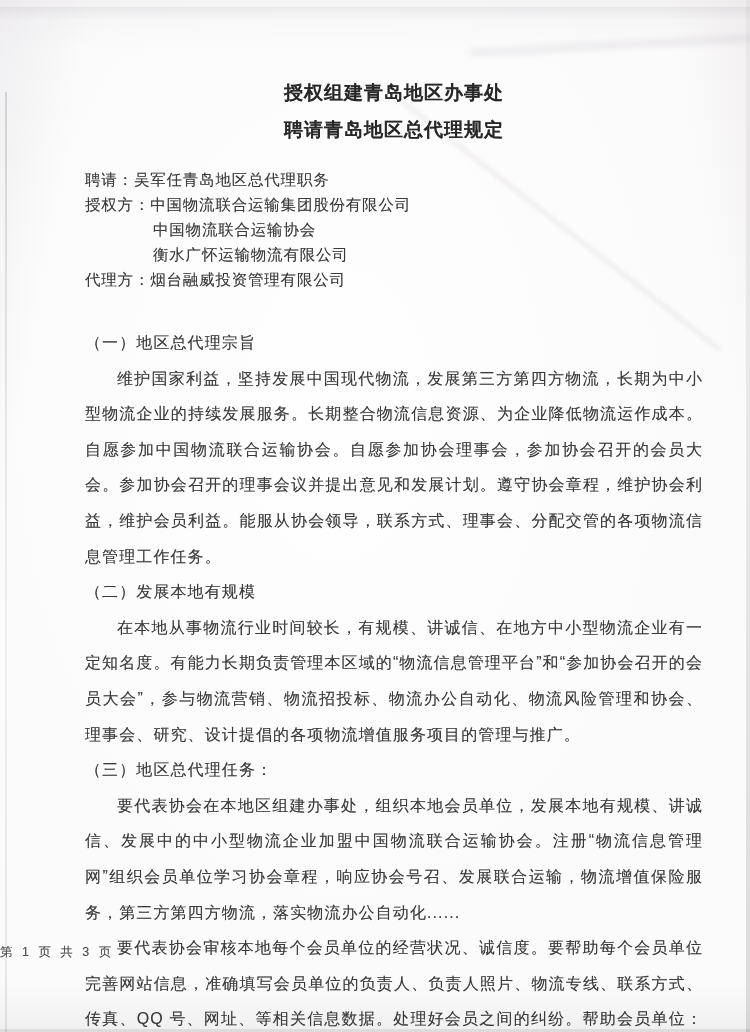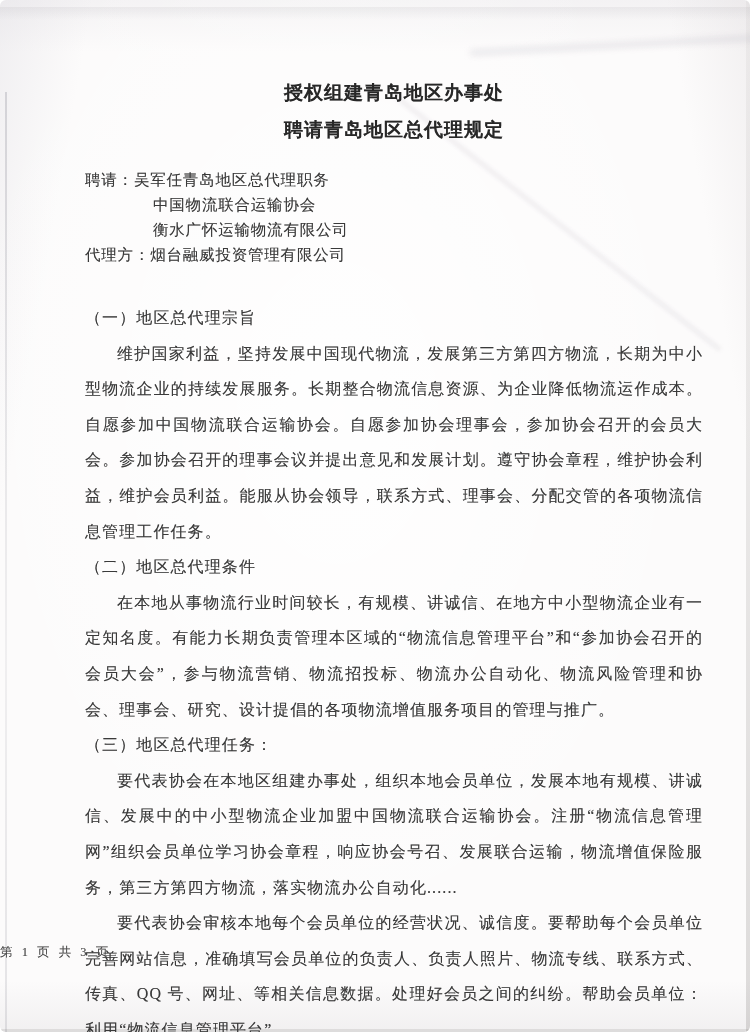--- a/index.html
+++ b/index.html
@@ -6,29 +6,28 @@
     margin: 0;
     padding: 0;
     background: #ffffff;
   }
   .page {
     position: relative;
     width: 750px;
     height: 1032px;
     overflow: hidden;
     box-sizing: border-box;
-    font-family: Liberation Serif, serif;
+    font-family: Liberation Sans, sans-serif;
     color: #3a3a3a;
     background:
       radial-gradient(ellipse at 45% 40%, rgba(255,255,255,0.85), rgba(255,255,255,0) 65%),
       linear-gradient(100deg, rgba(226,224,229,0.45) 0%, rgba(255,255,255,0) 10%),
       linear-gradient(260deg, rgba(226,222,224,0.40) 0%, rgba(255,255,255,0) 9%),
       linear-gradient(180deg, rgba(233,231,234,0.45) 0%, rgba(255,255,255,0) 5%, rgba(255,255,255,0) 95%, rgba(228,226,228,0.45) 100%),
       #fcfbfb;
-    border-radius: 6px;
   }
 
   
   .artifact { position: absolute; pointer-events: none; }
   .edge-left {
     left: 5px; top: 92px; bottom: 0; width: 2px;
     background: linear-gradient(180deg, rgba(130,130,142,0.28), rgba(130,130,142,0.10) 60%, rgba(130,130,142,0.20));
   }
   .edge-top {
     top: 7px; left: 0; right: 0; height: 13px;
@@ -127,34 +126,35 @@
 
   <div class="content">
 
     <div class="title-block">
       <div>授权组建青岛地区办事处</div>
       <div>聘请青岛地区总代理规定</div>
     </div>
 
     <div class="info-block">
       <div class="info-row"><span>聘请：</span><span>吴军任青岛地区总代理职务</span></div>
+      <div class="info-row"><span>授权方：</span><span>中国物流联合运输集团股份有限公司</span></div>
       <div class="info-row indent"><span>中国物流联合运输协会</span></div>
       <div class="info-row indent"><span>衡水广怀运输物流有限公司</span></div>
       <div class="info-row"><span>代理方：</span><span>烟台融威投资管理有限公司</span></div>
     </div>
 
     <div class="body-block">
 
       <div>
         <p class="sec-heading">（一）地区总代理宗旨</p>
         <p class="para">维护国家利益，坚持发展中国现代物流，发展第三方第四方物流，长期为中小型物流企业的持续发展服务。长期整合物流信息资源、为企业降低物流运作成本。自愿参加中国物流联合运输协会。自愿参加协会理事会，参加协会召开的会员大会。参加协会召开的理事会议并提出意见和发展计划。遵守协会章程，维护协会利益，维护会员利益。能服从协会领导，联系方式、理事会、分配交管的各项物流信息管理工作任务。</p>
       </div>
 
       <div>
-        <p class="sec-heading">（二）地区总代理条件</p>
+        <p class="sec-heading">（二）发展本地有规模</p>
         <p class="para">在本地从事物流行业时间较长，有规模、讲诚信、在地方中小型物流企业有一定知名度。有能力长期负责管理本区域的“物流信息管理平台”和“参加协会召开的会员大会”，参与物流营销、物流招投标、物流办公自动化、物流风险管理和协会、理事会、研究、设计提倡的各项物流增值服务项目的管理与推广。</p>
       </div>
 
       <div>
         <p class="sec-heading">（三）地区总代理任务：</p>
         <p class="para">要代表协会在本地区组建办事处，组织本地会员单位，发展本地有规模、讲诚信、发展中的中小型物流企业加盟中国物流联合运输协会。注册“物流信息管理网”组织会员单位学习协会章程，响应协会号召、发展联合运输，物流增值保险服务，第三方第四方物流，落实物流办公自动化......</p>
         <p class="para">要代表协会审核本地每个会员单位的经营状况、诚信度。要帮助每个会员单位完善网站信息，准确填写会员单位的负责人、负责人照片、物流专线、联系方式、传真、QQ 号、网址、等相关信息数据。处理好会员之间的纠纷。帮助会员单位：利用“物流信息管理平台”</p>
       </div>
 
     </div>

